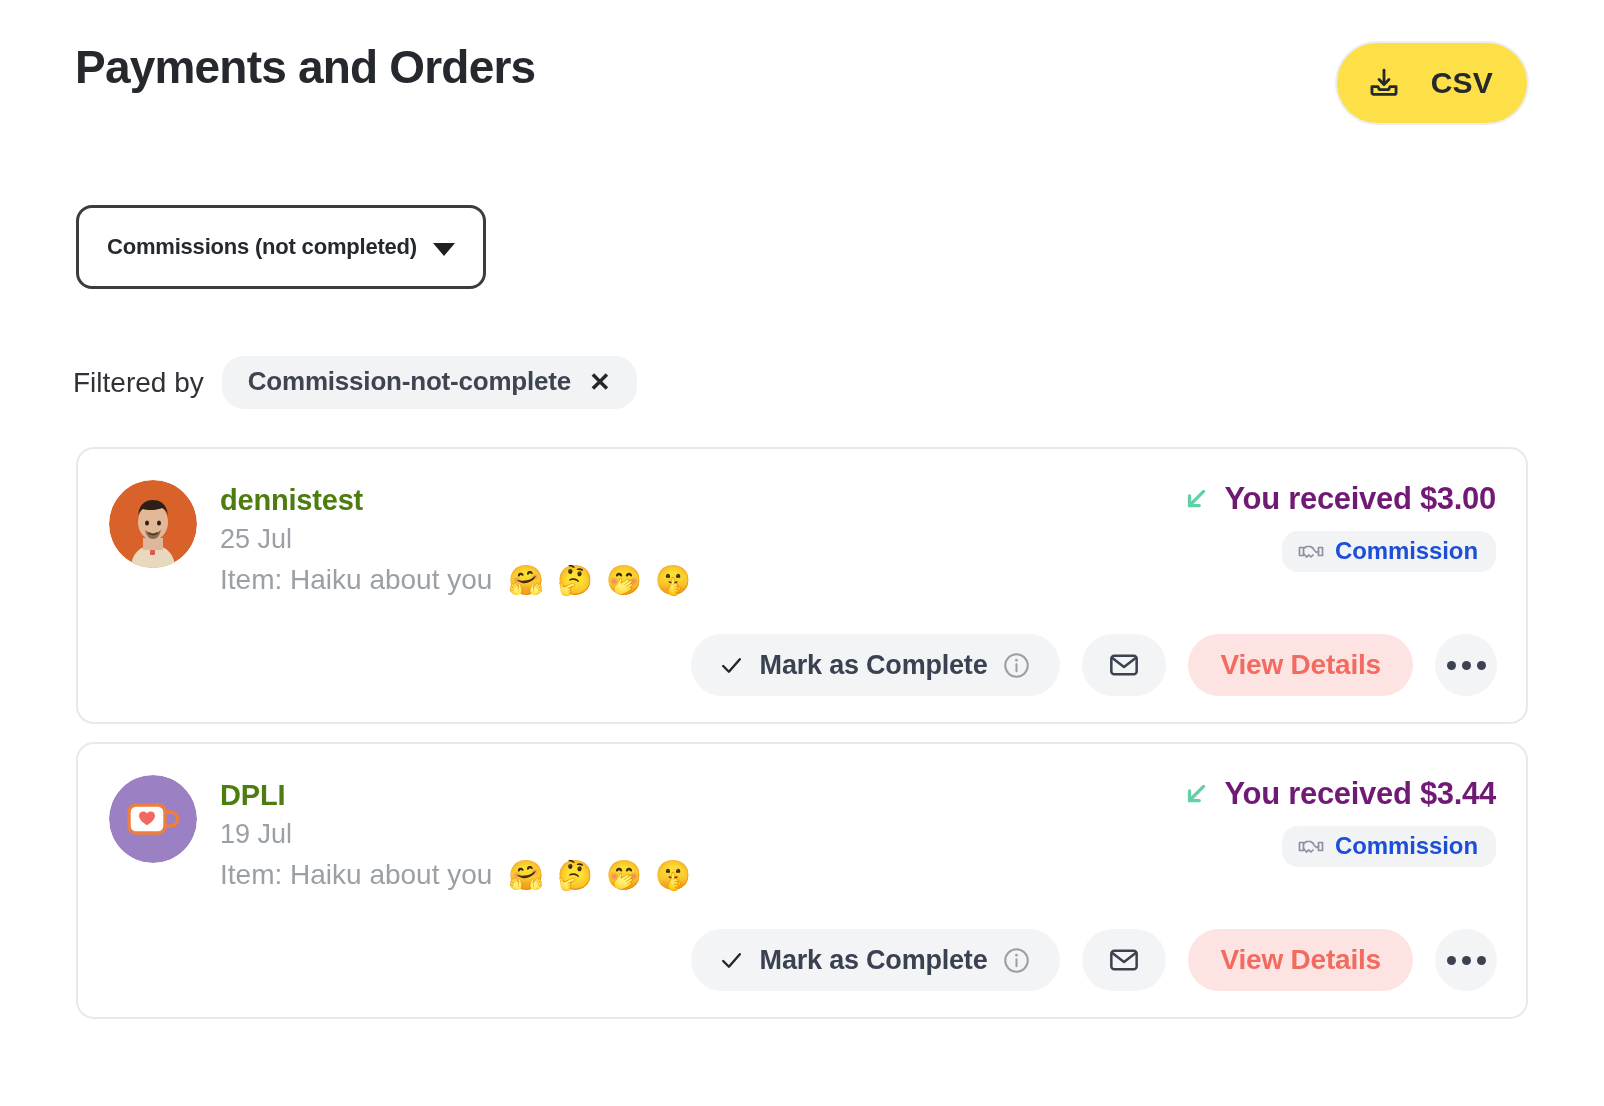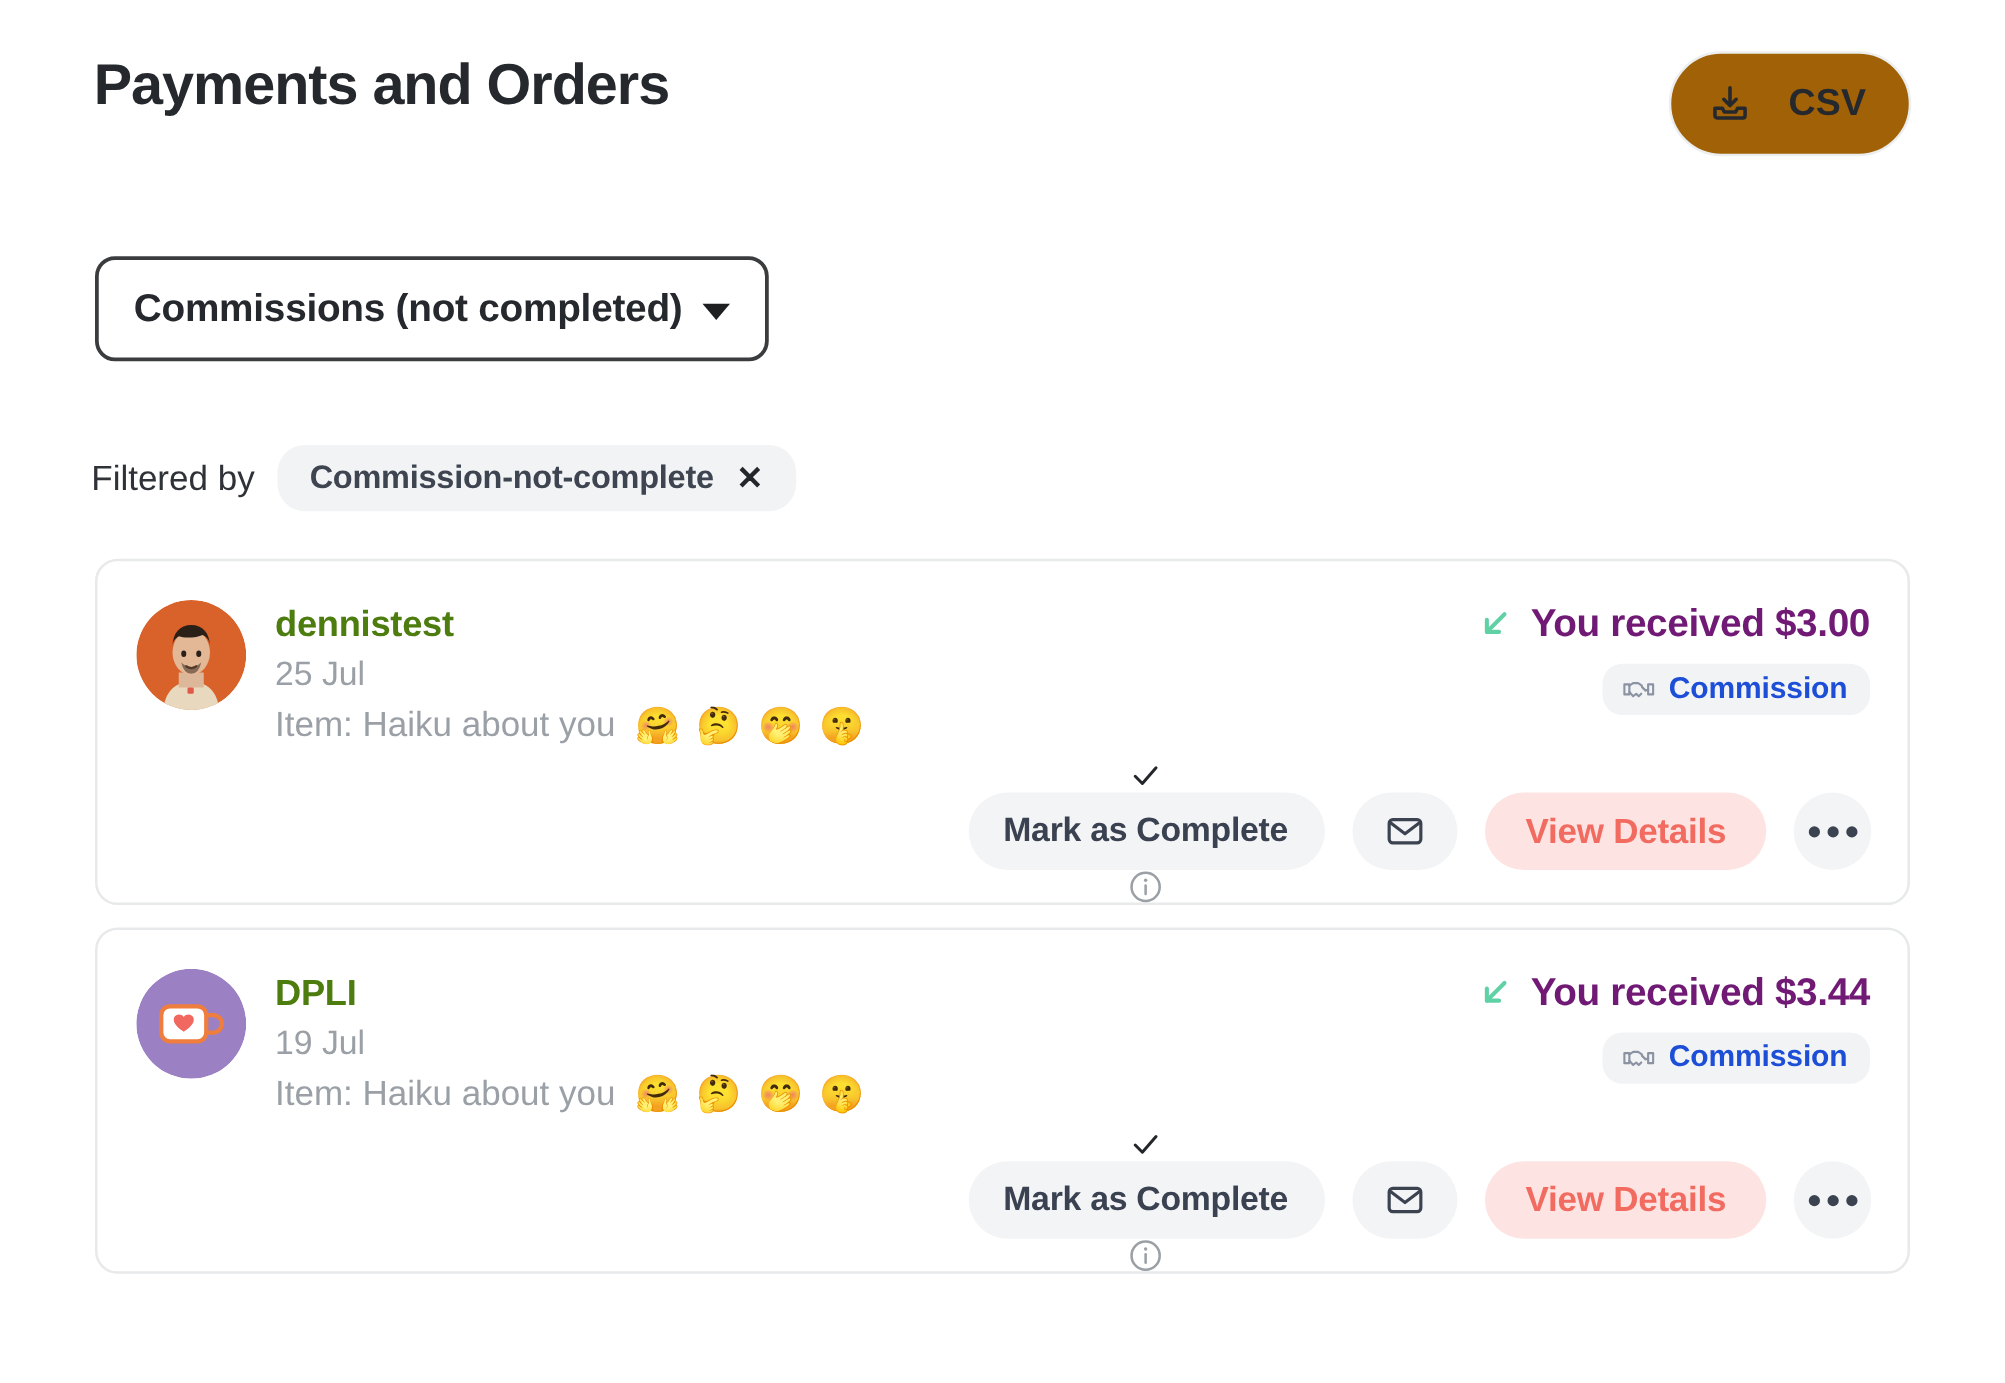--- a/index.html
+++ b/index.html
@@ -45,21 +45,21 @@
     position: absolute;
     right: 0;
     top: -1px;
     display: flex;
     align-items: center;
     gap: 30px;
     height: 84px;
     padding: 0 34px 0 30px;
     border: 2px solid #eceef0;
     border-radius: 42px;
-    background: #a16207;
+    background: #fde047;
     cursor: pointer;
   }
   .csv-button .csv-label {
     font-size: 30px;
     font-weight: 700;
     color: #25282d;
     letter-spacing: 0.2px;
   }
   .csv-icon { display: block; width: 34px; height: 34px; }
 
@@ -72,21 +72,21 @@
     align-items: center;
     gap: 16px;
     height: 84px;
     padding: 0 28px;
     border: 3px solid #3a3c3e;
     border-radius: 16px;
     background: #ffffff;
     cursor: pointer;
   }
   .filter-select .select-label {
-    font-size: 31px;
+    font-size: 22px;
     font-weight: 700;
     color: #25282d;
     letter-spacing: -0.2px;
   }
   .caret {
     width: 0; height: 0;
     border-left: 11px solid transparent;
     border-right: 11px solid transparent;
     border-top: 13px solid #1d1f21;
     margin-top: 4px;
@@ -241,21 +241,21 @@
     align-items: center;
     justify-content: center;
     gap: 16px;
     height: 62px;
     border: none;
     border-radius: 31px;
     background: #f3f4f6;
     cursor: pointer;
     font-family: "Liberation Sans", sans-serif;
   }
-  .btn-complete { padding: 0 30px 0 28px; flex-direction: column; }
+  .btn-complete { padding: 0 30px 0 28px; }
   .btn-complete .btn-label {
     font-size: 27px;
     font-weight: 700;
     color: #3a4150;
     letter-spacing: -0.2px;
   }
   .check-icon { display: block; width: 25px; height: 25px; }
   .info-icon { display: block; width: 27px; height: 27px; }
   .btn-mail { width: 84px; padding: 0; }
   .mail-icon { display: block; width: 32px; height: 32px; }

